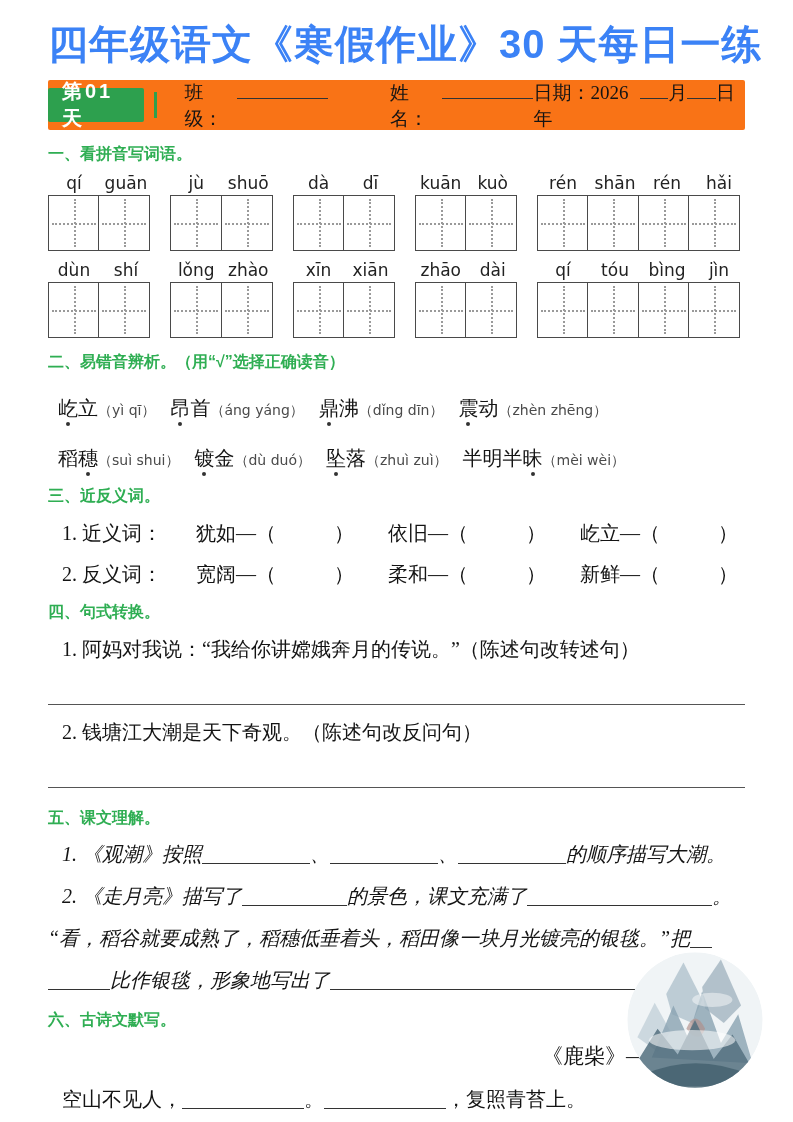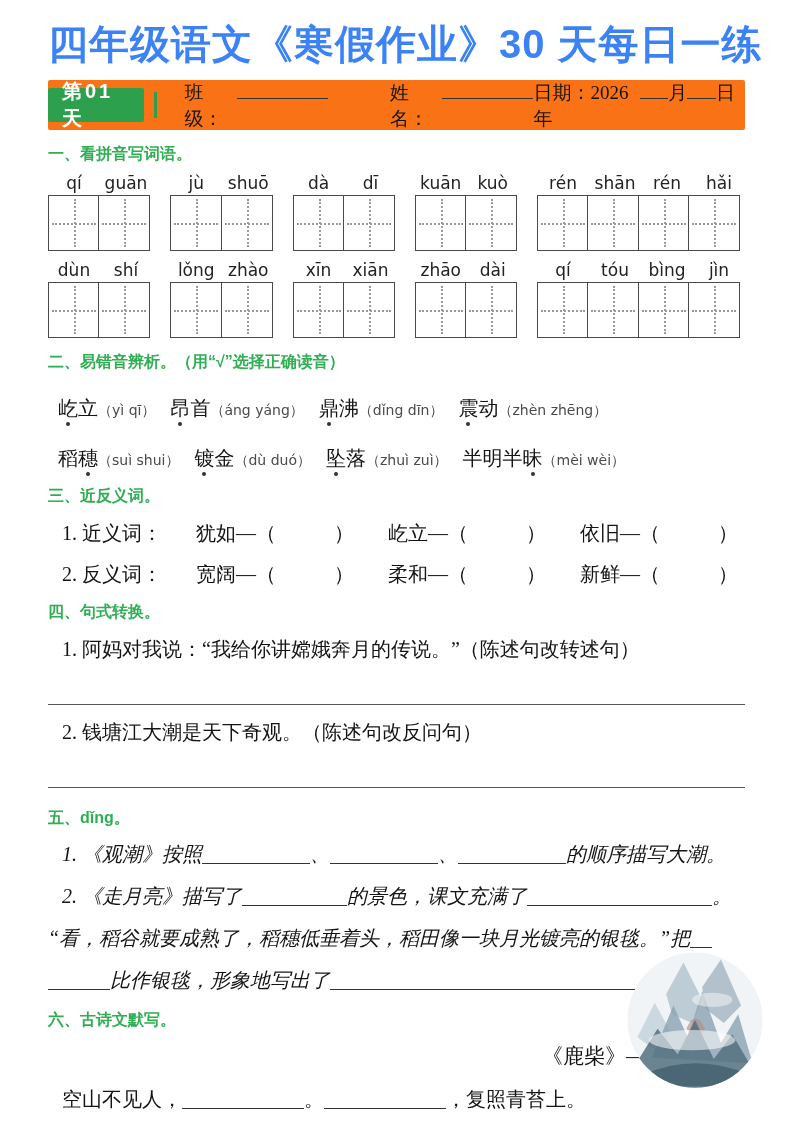--- a/index.html
+++ b/index.html
@@ -249,38 +249,38 @@
             <span class="reading">（mèi wèi）</span>
           </span>
         </div>
       </div>
 
     <h2 class="sec-h mt1">三、近反义词。</h2>
     <div id="s3-lines">
         <div class="s3-line">
           <span>1. 近义词：</span>
           <span><span>犹如—（</span><span class="paren-gap"></span><span>）</span></span>
+          <span><span>依旧—（</span><span class="paren-gap"></span><span>）</span></span>
           <span><span>屹立—（</span><span class="paren-gap"></span><span>）</span></span>
-          <span><span>依旧—（</span><span class="paren-gap"></span><span>）</span></span>
         </div>
         <div class="s3-line">
           <span>2. 反义词：</span>
           <span><span>宽阔—（</span><span class="paren-gap"></span><span>）</span></span>
           <span><span>柔和—（</span><span class="paren-gap"></span><span>）</span></span>
           <span><span>新鲜—（</span><span class="paren-gap"></span><span>）</span></span>
         </div>
       </div>
 
     <h2 class="sec-h mt1">四、句式转换。</h2>
     <div class="s4-item">1. 阿妈对我说：“我给你讲嫦娥奔月的传说。”（陈述句改转述句）</div>
     <div class="ans-line"></div>
     <div class="s4-item">2. 钱塘江大潮是天下奇观。（陈述句改反问句）</div>
     <div class="ans-line"></div>
 
-    <h2 class="sec-h" style="margin-top:20px;">五、dǐng。</h2>
+    <h2 class="sec-h" style="margin-top:20px;">五、课文理解。</h2>
     <div id="s5-lines">
         <div class="s5-line indent"><span>1. 《观潮》按照</span><span class="blank" style="width: 108px;"></span><span>、</span><span class="blank" style="width: 108px;"></span><span>、</span><span class="blank" style="width: 108px;"></span><span>的顺序描写大潮。</span></div>
         <div class="s5-line indent"><span>2. 《走月亮》描写了</span><span class="blank" style="width: 105px;"></span><span>的景色，课文充满了</span><span class="blank" style="width: 185px;"></span><span>。</span></div>
         <div class="s5-line"><span>“看，稻谷就要成熟了，稻穗低垂着头，稻田像一块月光镀亮的银毯。”把</span><span class="blank" style="width: 22px;"></span></div>
         <div class="s5-line"><span class="blank" style="width: 62px;"></span><span>比作银毯，形象地写出了</span><span class="blank" style="width: 338px;"></span><span>。</span></div>
       </div>
 
     <h2 class="sec-h mt1">六、古诗文默写。</h2>
     <div class="poem-title">《鹿柴》——[唐]王维</div>
     <div class="verse" id="s6-verse"><span>空山不见人，</span><span class="blank" style="width: 122px;"></span><span>。</span><span class="blank" style="width: 122px;"></span><span>，复照青苔上。</span></div>

